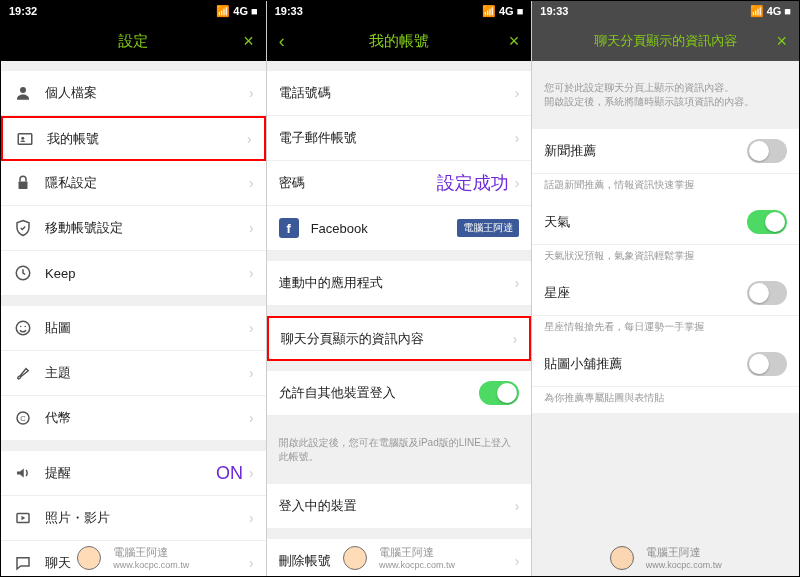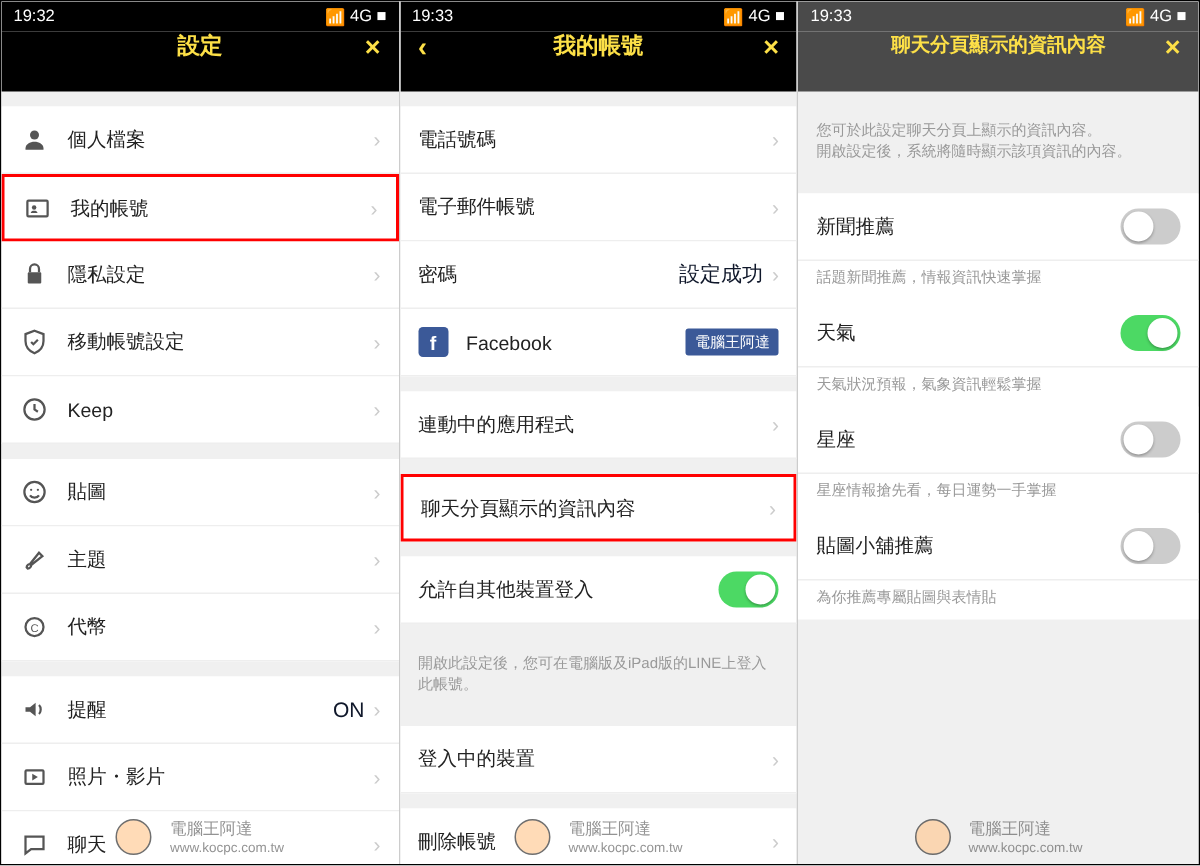--- a/index.html
+++ b/index.html
@@ -1,32 +1,32 @@
 <!DOCTYPE html>
 <html><head>
 <meta charset="utf-8">
 <style>
 *{margin:0;padding:0;box-sizing:border-box;font-family:-apple-system,"Helvetica Neue",Arial,sans-serif;}
 body{width:800px;height:577px;background:#fff;overflow:hidden;position:relative;}
 .screens{display:flex;width:800px;height:577px;border:1px solid #000;}
 .screen{width:266px;height:575px;background:#f0f0f0;position:relative;overflow:hidden;border-right:1px solid #ccc;}
 .screen:last-child{border-right:none;width:267px;}
-.status-bar{height:20px;background:#000;color:#fff;display:flex;justify-content:space-between;align-items:center;padding:0 8px;font-size:11px;font-weight:400;}
+.status-bar{height:20px;background:#000;color:#fff;display:flex;justify-content:space-between;align-items:center;padding:0 8px;font-size:11px;font-weight:700;}
 .status-bar.light{background:#4a4a4a;}
 .status-right{display:flex;align-items:center;gap:3px;}
-.header{height:40px;background:#000;color:#fde047;display:flex;align-items:flex-start;justify-content:center;position:relative;font-size:15px;font-weight:700;}
+.header{height:40px;background:#000;color:#84cc16;display:flex;align-items:center;justify-content:center;position:relative;font-size:15px;font-weight:400;}
 .header.light{background:#4a4a4a;}
 .header-close{position:absolute;right:12px;font-size:18px;}
 .header-back{position:absolute;left:12px;font-size:18px;}
 .list{background:#fff;}
 .section-gap{height:10px;background:#f0f0f0;}
 .list-item{display:flex;align-items:center;height:45px;padding:0 12px;background:#fff;border-bottom:1px solid #eee;position:relative;}
 .list-item .icon{width:20px;height:20px;margin-right:12px;display:flex;align-items:center;justify-content:center;color:#555;}
 .list-item .label{flex:1;font-size:13px;color:#222;}
-.list-item .value{font-size:14px;color:#0f172a;margin-right:6px;}
+.list-item .value{font-size:18px;color:#6d28d9;margin-right:6px;}
 .list-item .chevron{color:#ccc;font-size:14px;}
 .highlighted{border:2px solid #f00;}
 .fb-icon{width:20px;height:20px;background:#3b5998;color:#fff;display:flex;align-items:center;justify-content:center;border-radius:3px;font-weight:bold;font-size:13px;margin-right:12px;}
 .sync-btn{background:#3b5998;color:#fff;font-size:10px;padding:2px 6px;border-radius:2px;}
 .toggle{width:40px;height:24px;border-radius:12px;background:#ccc;position:relative;}
 .toggle.on{background:#4cd964;}
 .toggle::after{content:'';position:absolute;width:20px;height:20px;background:#fff;border-radius:50%;top:2px;left:2px;box-shadow:0 1px 2px rgba(0,0,0,.3);}
 .toggle.on::after{left:18px;}
 .help-text{font-size:10px;color:#999;padding:20px 12px;background:#f0f0f0;line-height:1.4;}
 .delete{color:#f33;}

